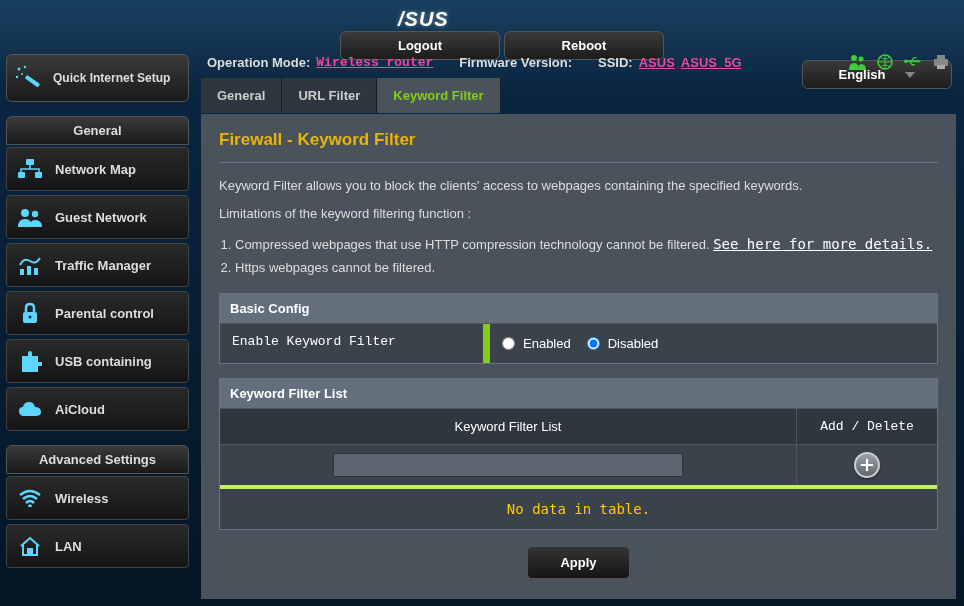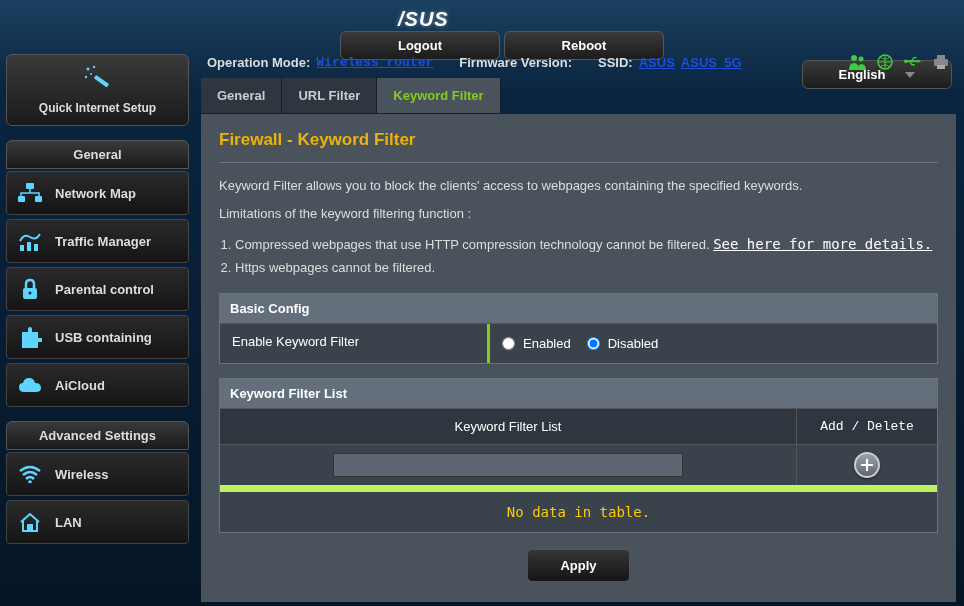--- a/index.html
+++ b/index.html
@@ -61,21 +61,20 @@
     .qis {
       background: linear-gradient(180deg, #3a3a3a 0%, #1a1a1a 100%);
       border: 1px solid #555;
       border-radius: 6px;
       padding: 10px 8px;
       display: flex;
       align-items: center;
       gap: 10px;
       margin-bottom: 14px;
       cursor: pointer;
-      flex-direction: column;
     }
     .qis-icon {
       width: 28px;
       height: 26px;
       position: relative;
     }
     .qis-text { font-weight: bold; font-size: 12px; color: #ddd; line-height: 1.2; }
     .section-header {
       background: linear-gradient(180deg, #3a3a3a 0%, #1a1a1a 100%);
       border: 1px solid #555;
@@ -105,21 +104,21 @@
     .content { flex: 1; padding: 0 8px 0 6px; }
     .status-bar {
       display: flex;
       align-items: center;
       gap: 6px;
       font-size: 13px;
       padding: 10px 6px 8px 6px;
       color: #ddd;
       font-weight: bold;
     }
-    .status-bar a { color: #1d4ed8; text-decoration: underline; font-weight: bold;}
+    .status-bar a { color: #ec4899; text-decoration: underline; font-weight: bold;}
     .status-icons { margin-left: auto; display: flex; gap: 10px; align-items: center;}
     .si { width: 18px; height: 16px; }
     .tabs {
       display: flex;
       background: transparent;
       border-bottom: 1px solid transparent;
     }
     .tab {
       padding: 10px 16px;
       font-weight: bold;
@@ -160,21 +159,22 @@
     }
     .config-row {
       display: flex;
       background: #3a424c;
     }
     .config-label {
       width: 270px;
       padding: 10px 12px;
       color: #fff;
       font-size: 13px;
-      border-right: 3px solid #84cc16;
+      border-right: 7px solid #84cc16;
+      font-family: Liberation Mono, monospace;
     }
     .config-ctrl { flex: 1; padding: 12px 12px; display: flex; align-items: center; gap: 6px; color: #fff; font-size: 13px;}
     .config-ctrl input[type="radio"] { margin: 0 2px 0 0;}
     .list-box { border: 1px solid #6a7380; margin-top: 14px;}
     .list-hdr {
       background: #63707c;
       padding: 7px 10px;
       color: #fff;
       font-weight: bold;
       font-size: 13px;
@@ -223,21 +223,21 @@
       cursor: pointer;
       box-shadow: 0 1px 2px rgba(0,0,0,0.5);
     }
     .no-data {
       background: #3a424c;
       text-align: center;
       padding: 12px;
       color: #ffcc00;
       font-family: monospace;
       font-size: 14px;
-      border-top: 7px solid #bef264;
+      border-top: 4px solid #bef264;
     }
     .apply-wrap { text-align: center; margin-top: 16px;}
     .apply-btn {
       background: linear-gradient(180deg, #353535 0%, #151515 100%);
       border: 1px solid #555;
       border-radius: 5px;
       padding: 8px 32px;
       color: #fff;
       font-weight: bold;
       font-size: 13px;
@@ -286,20 +286,33 @@
               <rect x="8" y="0" width="8" height="6" rx="1"></rect>
               <rect x="0" y="13" width="7" height="6" rx="1"></rect>
               <rect x="17" y="13" width="7" height="6" rx="1"></rect>
               <path d="M12 6 L12 10 L3 10 L3 13 M12 10 L21 10 L21 13" stroke="#5dd5ff" stroke-width="1.5" fill="none"></path>
             </g>
           </svg>
       </div>
       <span>Network Map</span>
     </div>
 
+    <div class="menu-item">
+      <div class="menu-icon">
+        <svg viewBox="0 0 24 20" width="24" height="20">
+            <g fill="#5dd5ff">
+              <circle cx="7" cy="6" r="4"></circle>
+              <circle cx="17" cy="7" r="3.2"></circle>
+              <path d="M0 20 Q0 12 7 12 Q14 12 14 20 Z"></path>
+              <path d="M12 20 Q12 13 17 13 Q24 13 24 20 Z"></path>
+            </g>
+          </svg>
+      </div>
+      <span>Guest Network</span>
+    </div>
 
     <div class="menu-item">
       <div class="menu-icon">
         <svg viewBox="0 0 24 20" width="24" height="20">
             <g fill="#5dd5ff">
               <path d="M2 10 Q6 2 12 6 Q18 10 22 3" stroke="#5dd5ff" stroke-width="2" fill="none"></path>
               <rect x="2" y="14" width="4" height="6"></rect>
               <rect x="9" y="11" width="4" height="9"></rect>
               <rect x="16" y="13" width="4" height="7"></rect>
             </g>

